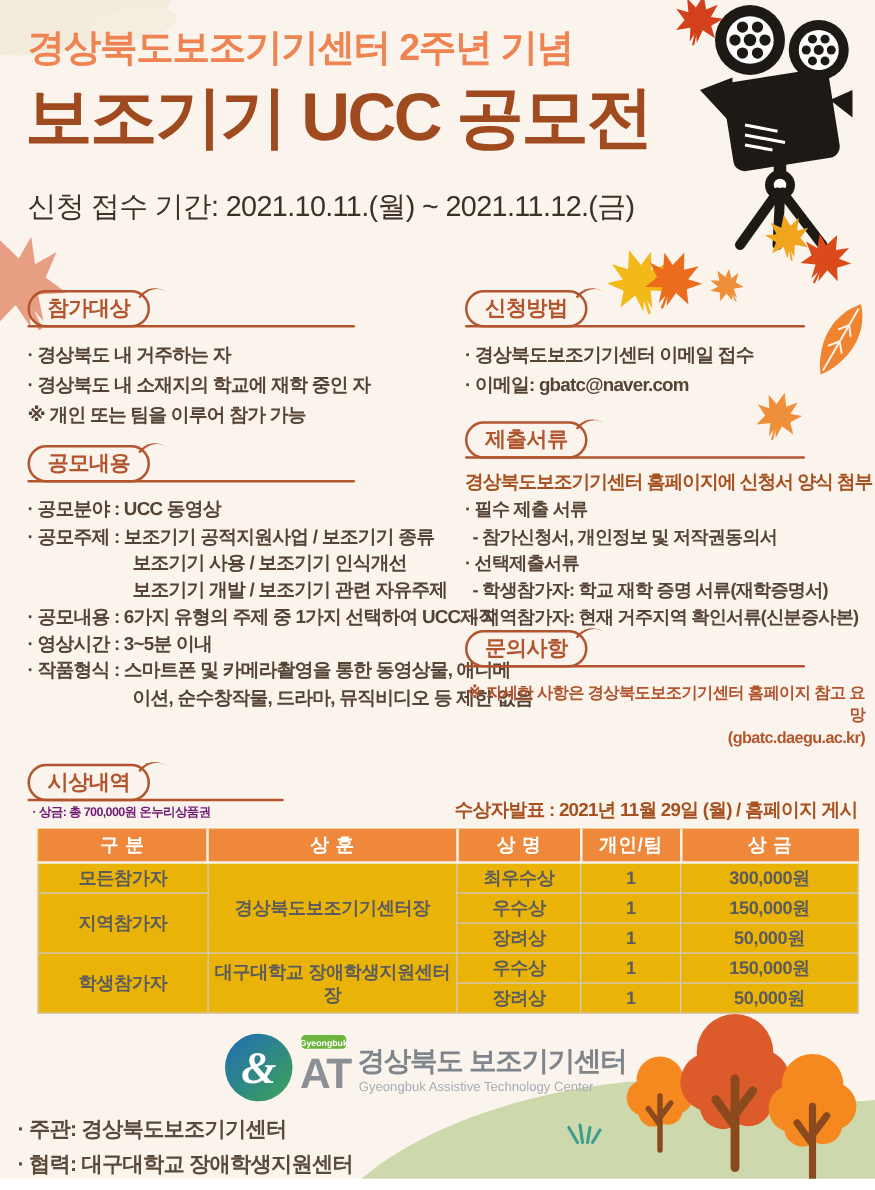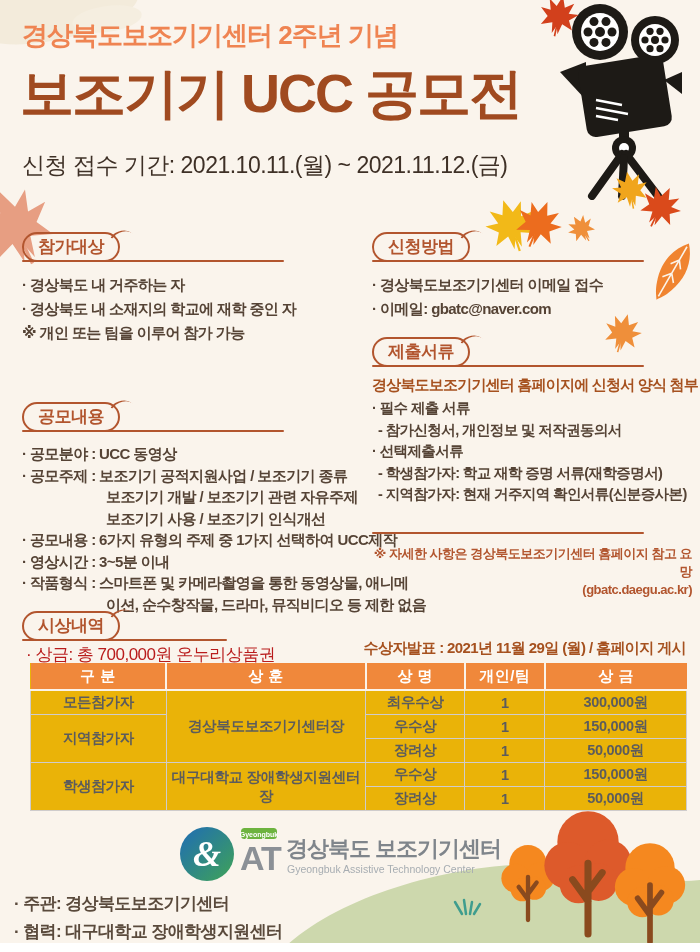--- a/index.html
+++ b/index.html
@@ -12,21 +12,21 @@
     --torange:#f0883b;
   }
   html,body{margin:0;padding:0;}
   body{font-family:"Liberation Sans","DejaVu Sans",sans-serif;}
   .poster{position:relative;width:700px;height:952px;background:var(--bg);overflow:hidden;}
 
   
   .blob{position:absolute;background:#f3ebdb;border-radius:50%;}
 
   
-  .kicker{position:absolute;left:22px;top:18px;font-size:26px;font-weight:700;color:var(--kicker);letter-spacing:-1px;white-space:nowrap;}
+  .kicker{position:absolute;left:22px;top:18px;font-size:30px;font-weight:700;color:var(--kicker);letter-spacing:-1px;white-space:nowrap;}
   .title{position:absolute;left:20px;top:58px;font-size:54px;font-weight:800;color:var(--title);letter-spacing:-2px;white-space:nowrap;}
   .period{position:absolute;left:22px;top:150px;font-size:23px;font-weight:400;color:#3e3026;letter-spacing:-0.5px;white-space:nowrap;}
 
   
   .leaf{position:absolute;display:block;}
 
   
   .sec{position:absolute;}
   .sec-head{position:relative;height:30px;}
   .tab{position:relative;display:inline-block;box-sizing:border-box;height:30px;line-height:26px;padding:0 14px;
@@ -39,21 +39,21 @@
   .items{margin-top:11px;font-size:15px;font-weight:700;color:var(--ink);letter-spacing:-0.6px;}
   .items div{line-height:24px;white-space:nowrap;}
   .items.tight div{line-height:21.5px;}
   .cont{padding-left:84px;}
   .dash{padding-left:6px;}
   .docs-note{margin-top:9px;font-size:15px;font-weight:800;color:var(--note);letter-spacing:-0.8px;white-space:nowrap;}
   .small-note{margin-top:2px;font-size:13px;font-weight:800;color:var(--brown);line-height:18px;letter-spacing:-0.5px;text-align:right;}
   .small-note .ind{padding-left:13px;}
 
   
-  .prize-line{position:absolute;left:26px;top:643px;font-size:17px;font-weight:400;color:#b91c1c;letter-spacing:-0.5px;}
+  .prize-line{position:absolute;left:26px;top:643px;font-size:10px;font-weight:700;color:#701a75;letter-spacing:-0.5px;}
   .announce{position:absolute;right:14px;top:639px;font-size:15px;font-weight:800;color:var(--note);letter-spacing:-0.6px;}
 
   table.awards{position:absolute;left:30px;top:663px;width:657px;border-collapse:collapse;background:#eab308;
        font-size:14.5px;color:#5c5c5c;}
   table.awards th{background:var(--torange);color:#fff;font-weight:700;font-size:15px;height:24px;
        border-right:2px solid #fbf3e8;border-bottom:2px solid #fbf3e8;letter-spacing:0.5px;}
   table.awards th:last-child{border-right:none;}
   table.awards td{border:1.5px solid #cfcccc;text-align:center;height:21px;font-weight:600;letter-spacing:-0.3px;}
 
   
@@ -164,30 +164,30 @@
       <span class="tab">참가대상</span>
       <div class="rule" style="width:262px;"></div>
     </div>
     <div class="items">
       <div>· 경상북도 내 거주하는 자</div>
       <div>· 경상북도 내 소재지의 학교에 재학 중인 자</div>
       <div>※ 개인 또는 팀을 이루어 참가 가능</div>
     </div>
   </div>
 
-  <div class="sec" style="left:22px;top:356px;width:348px;margin-top:46px;">
+  <div class="sec" style="left:22px;top:356px;width:348px;">
     <div class="sec-head">
       <span class="tab">공모내용</span>
       <div class="rule" style="width:262px;"></div>
     </div>
     <div class="items tight">
       <div>· 공모분야 : UCC 동영상</div>
       <div>· 공모주제 : 보조기기 공적지원사업 / 보조기기 종류</div>
+      <div class="cont">보조기기 사용 / 보조기기 인식개선</div>
       <div class="cont">보조기기 개발 / 보조기기 관련 자유주제</div>
-      <div class="cont">보조기기 사용 / 보조기기 인식개선</div>
       <div>· 공모내용 : 6가지 유형의 주제 중 1가지 선택하여 UCC제작</div>
       <div>· 영상시간 : 3~5분 이내</div>
       <div>· 작품형식 : 스마트폰 및 카메라촬영을 통한 동영상물, 애니메</div>
       <div class="cont">이션, 순수창작물, 드라마, 뮤직비디오 등 제한 없음</div>
     </div>
   </div>
 
   <div class="sec" style="left:372px;top:232px;width:316px;">
     <div class="sec-head">
       <span class="tab">신청방법</span>
@@ -209,20 +209,21 @@
       <div>· 필수 제출 서류</div>
       <div class="dash">- 참가신청서, 개인정보 및 저작권동의서</div>
       <div>· 선택제출서류</div>
       <div class="dash">- 학생참가자: 학교 재학 증명 서류(재학증명서)</div>
       <div class="dash">- 지역참가자: 현재 거주지역 확인서류(신분증사본)</div>
     </div>
   </div>
 
   <div class="sec" style="left:372px;top:504px;width:320px;">
     <div class="sec-head">
+      <span class="tab">문의사항</span>
       <div class="rule" style="width:272px;"></div>
     </div>
     <div class="items" style="line-height:22px;">
     </div>
     <div class="small-note">
       <div>※ 자세한 사항은 경상북도보조기기센터 홈페이지 참고 요망</div>
       <div class="ind">(gbatc.daegu.ac.kr)</div>
     </div>
   </div>
 

